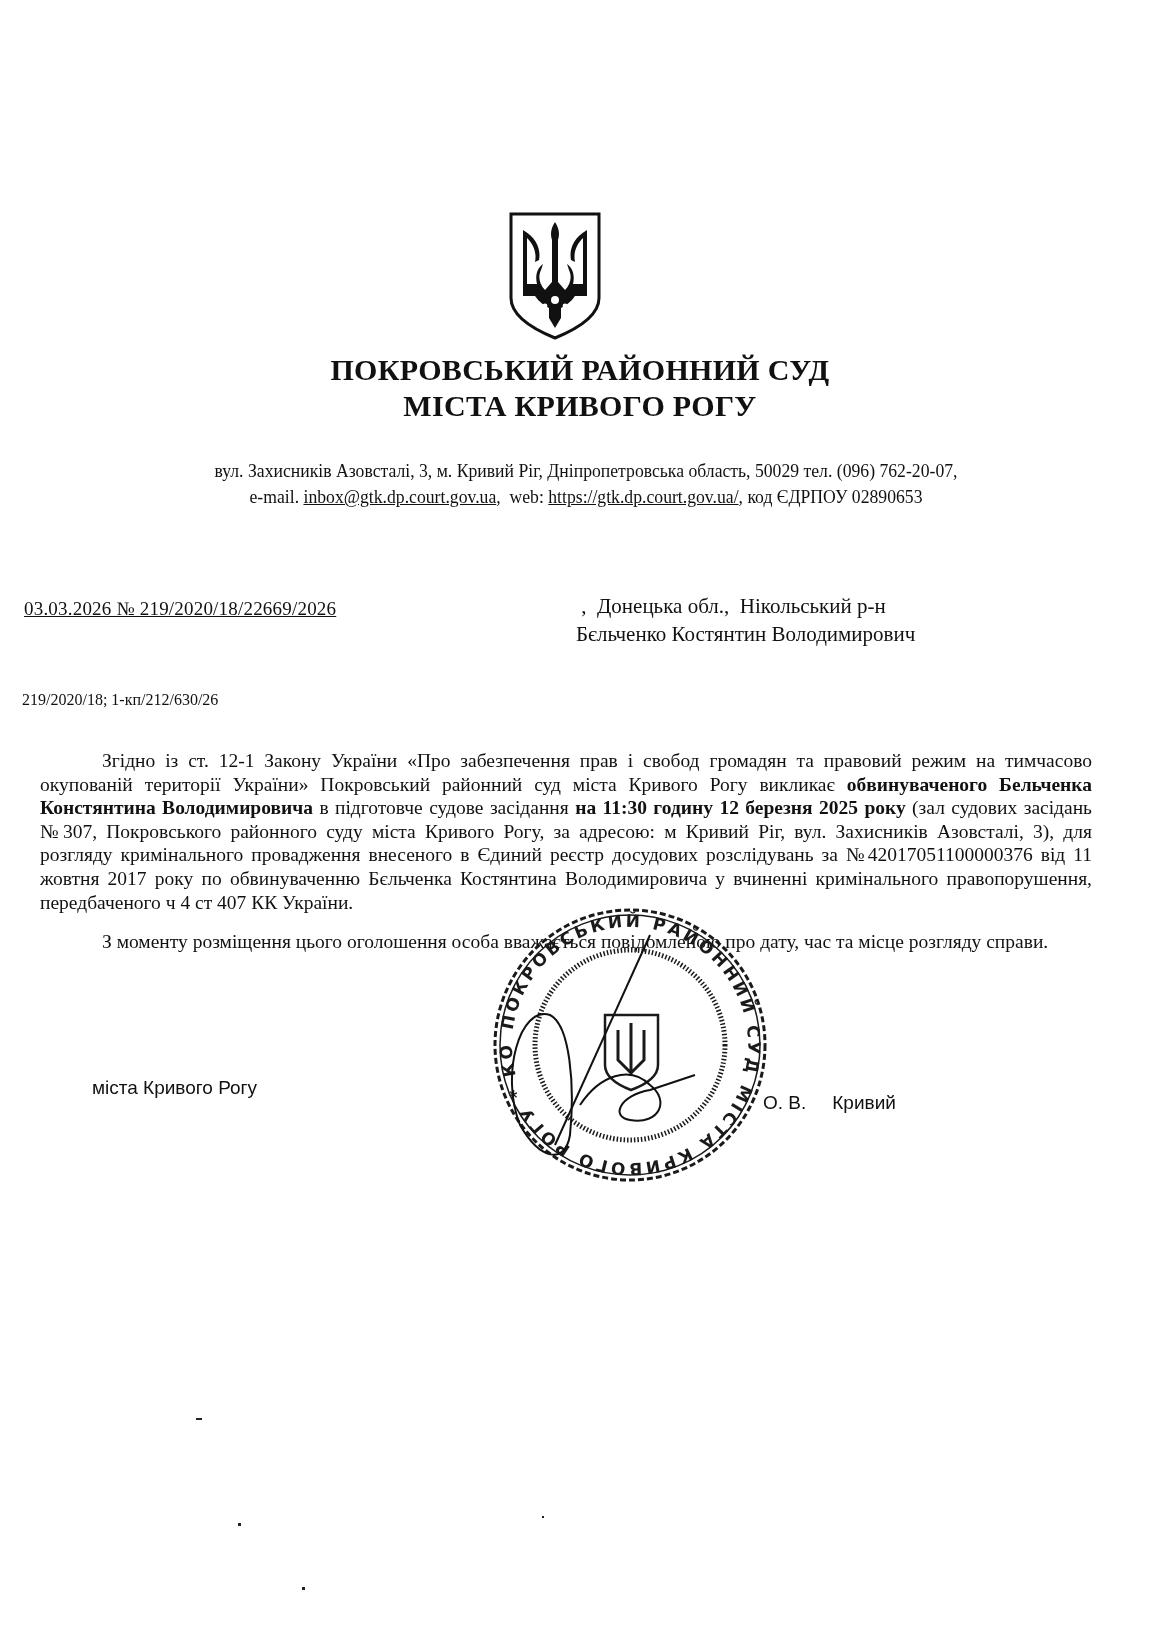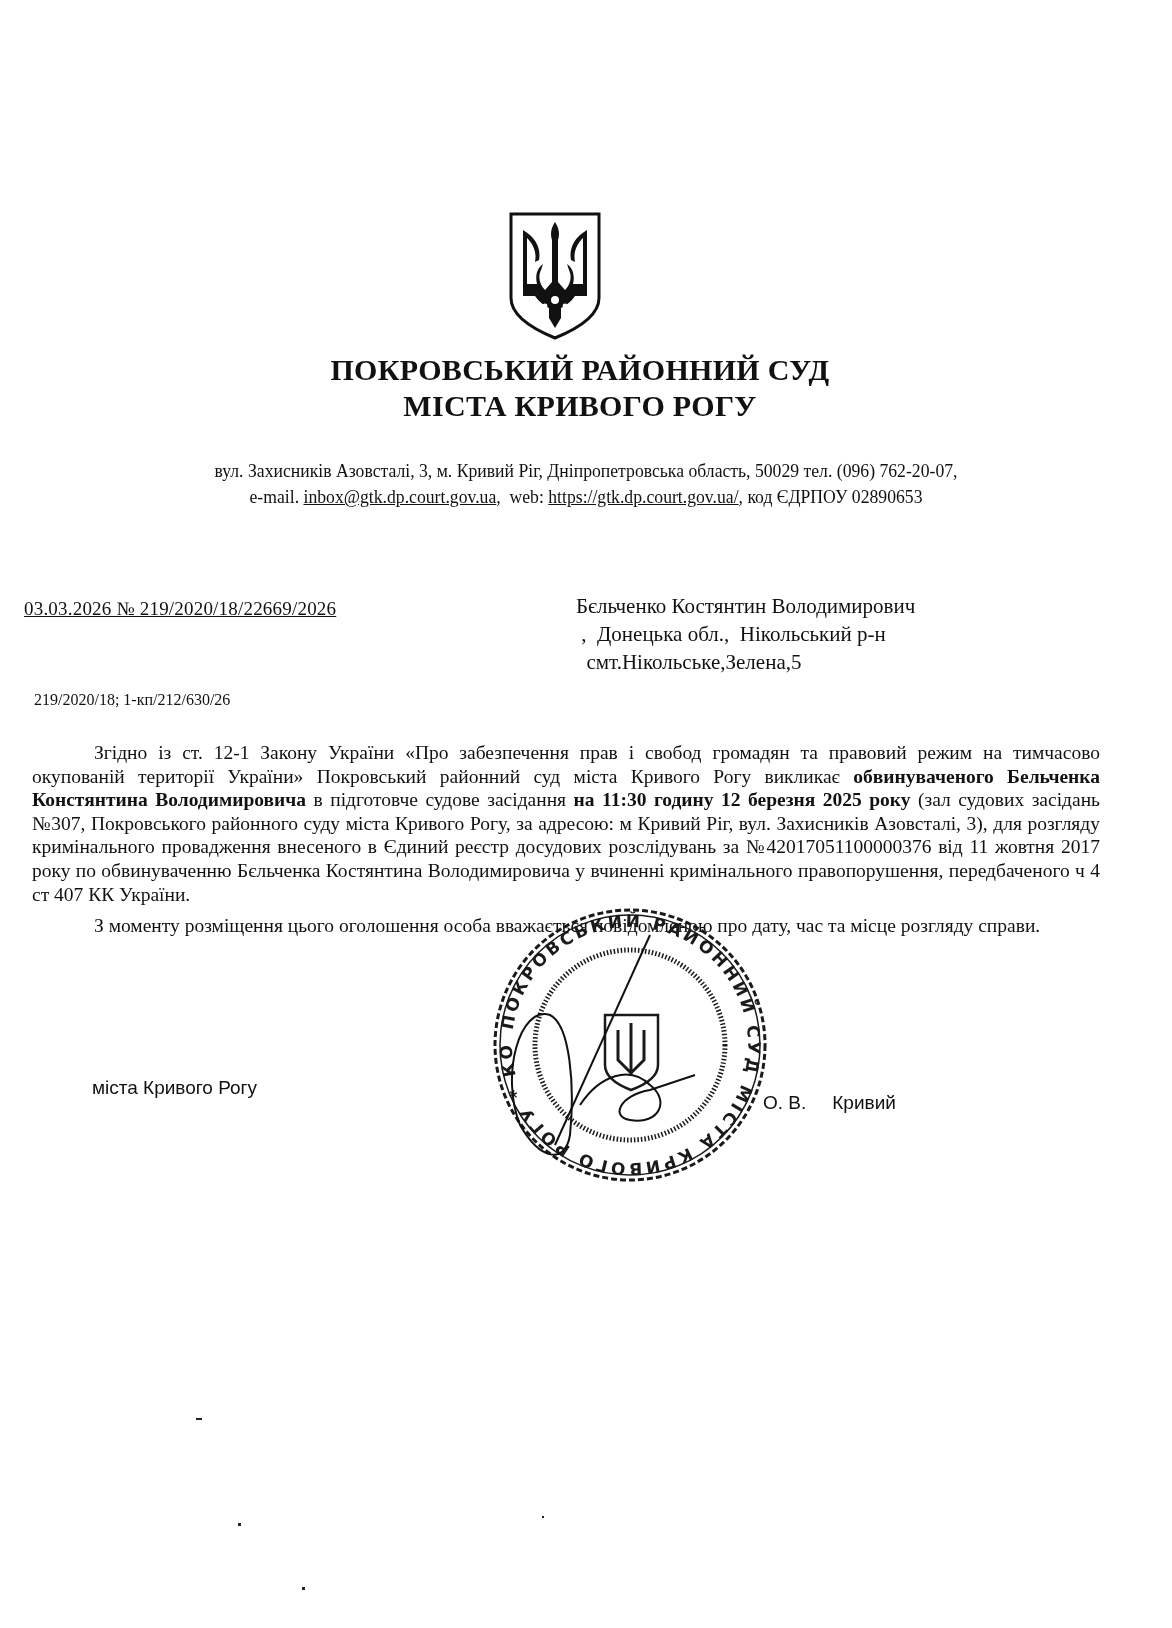--- a/index.html
+++ b/index.html
@@ -9,23 +9,23 @@
     .title { left: 0; width: 1172px; text-align: center; font-weight: bold; font-size: 30px; letter-spacing: 0.3px; line-height: 36px; }
     .title1 { top: 352px; left: -6px; }
     .title2 { top: 388px; left: -6px; }
     .contact { left: 0; width: 1172px; text-align: center; font-family: "Liberation Serif", serif; font-size: 19px; line-height: 26px; transform: scaleX(0.93); transform-origin: center; }
     .contact1 { top: 458px; }
     .contact2 { top: 484px; }
     .u { text-decoration: underline; }
     .outno { left: 24px; top: 598px; font-size: 19px; text-decoration: underline; letter-spacing: 0.2px; text-align: right; }
     .recip { left: 576px; top: 592px; font-size: 21px; line-height: 28px; }
     .recip div { white-space: pre; }
-    .caseno { left: 34px; top: 691px; font-size: 16px; }
+    .caseno { left: 22px; top: 691px; font-size: 16px; }
     .body-text { left: 24px; top: 733px; width: 1084px; font-size: 19.5px; line-height: 23.6px; text-align: justify; }
-    .body-text p { margin: 8px; text-indent: 62px; }
+    .body-text p { margin: 16px; text-indent: 62px; }
     .b { font-weight: bold; }
     .sign-left { left: 92px; top: 1073px; font-size: 19px; line-height: 30px; font-family: "Liberation Sans", sans-serif; }
     .sign-right { left: 763px; top: 1092px; font-size: 19px; font-family: "Liberation Sans", sans-serif; }
     .sign-right span { margin-right: 26px; margin-top: 25px; }
     .stamp { left: 480px; top: 895px; width: 300px; height: 290px; pointer-events: none; }
     .speck { background: #222; }
   </style>
 </head>
 <body>
 
@@ -44,23 +44,22 @@
 <div class="abs contact contact2">
   <span>e-mail.</span>
   <span class="u">inbox@gtk.dp.court.gov.ua</span><span>,</span>
   &nbsp;<span>web:</span>
   <span class="u">https://gtk.dp.court.gov.ua/</span><span>, код ЄДРПОУ 02890653</span>
 </div>
 
 <div class="abs outno">03.03.2026 №  219/2020/18/22669/2026</div>
 
 <div class="abs recip">
+  <div> ,  Донецька обл.,  Нікольський р-н</div>
   <div>Бєльченко Костянтин Володимирович</div>
-  <div> ,  Донецька обл.,  Нікольський р-н</div>
-  <div>  смт.Нікольське,Зелена,5</div>
 </div>
 
 <div class="abs caseno">219/2020/18; 1-кп/212/630/26</div>
 
 <div class="abs body-text">
   <p><span>Згідно із ст. 12-1 Закону України «Про забезпечення прав і свобод громадян та правовий режим на тимчасово окупованій території України» Покровський районний суд міста Кривого Рогу викликає </span><span class="b">обвинуваченого Бельченка Констянтина Володимировича</span><span> в підготовче судове засідання </span><span class="b">на 11:30 годину 12 березня 2025 року</span><span> (зал судових засідань №307, Покровського районного суду міста Кривого Рогу, за адресою: м  Кривий Ріг, вул. Захисників Азовсталі, 3), для розгляду кримінального провадження внесеного в Єдиний реєстр досудових розслідувань за №42017051100000376 від 11 жовтня 2017 року по обвинуваченню Бєльченка Костянтина Володимировича у вчиненні кримінального правопорушення, передбаченого ч  4 ст  407 КК України.</span></p>
   <p>З моменту розміщення цього оголошення особа вважається повідомленою про дату, час та місце розгляду справи.</p>
 </div>
 
 <div class="abs sign-left">

